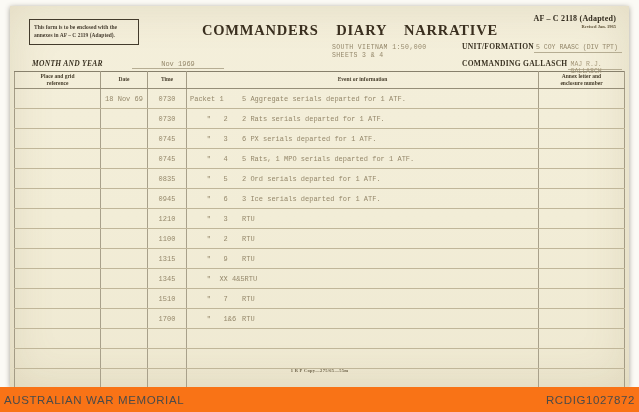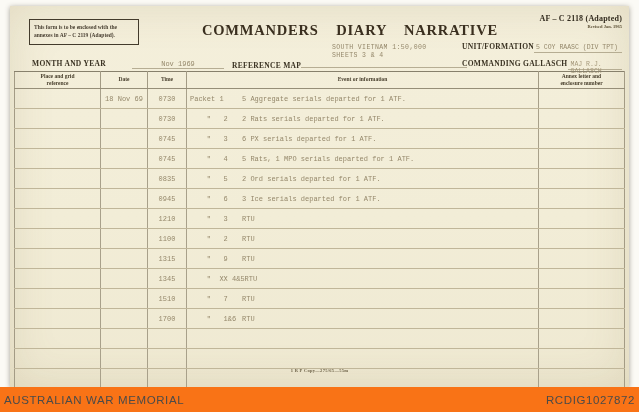--- a/index.html
+++ b/index.html
@@ -26,40 +26,40 @@
   .title {
     position: absolute; left: 165px; top: 16px; width: 350px;
     text-align: center; font-weight: bold; font-size: 14.5px;
     letter-spacing: .8px; word-spacing: 13px; color: #3a2f1f;
   }
   .ref-value {
     position: absolute; left: 322px; top: 38px;
     font-size: 6.5px; line-height: 8px; letter-spacing: .4px;
     white-space: pre-line;
   }
-  .form-code { position: absolute; right: 7px; top: 8px; text-align: right; color: #322b1e; }
+  .form-code { position: absolute; right: 13px; top: 8px; text-align: right; color: #322b1e; }
   .fc-main { font-size: 8px; font-weight: bold; letter-spacing: .2px; }
   .fc-rev  { font-size: 4.5px; font-weight: bold; color: #5a4e33; margin-top: 1px; }
 
   .hline { position: absolute; display: flex; align-items: baseline; }
   .lbl {
     font-weight: bold; font-size: 7.5px; color: #3a3222;
     letter-spacing: .3px; white-space: nowrap;
   }
   .typed {
     font-family: "Liberation Mono", "DejaVu Sans Mono", monospace;
     color: #95886b;
   }
   .val { font-size: 6.5px; border-bottom: 1px solid #b6ad93; height: 9px; }
   .unit-line { left: 452px; top: 36px; width: 160px; }
   .unit-line .val { flex: 1; padding-left: 2px; }
   .co-line { left: 452px; top: 53px; width: 160px; }
   .co-line .val { flex: 1; padding-left: 3px; color: #a79a7c; }
   .month-line { left: 22px; top: 53px; width: 200px; }
-  .month-line .lbl { width: 100px; }
+  .month-line .lbl { width: 100px; font-style: italic; }
   .month-line .val { width: 92px; text-align: center; font-size: 7px; }
   .refmap-line { left: 222px; top: 53px; width: 235px; }
   .refmap-line .rule { flex: 1; height: 9px; border-bottom: 1px solid #b6ad93; }
 
   
   table.diary {
     position: absolute; left: 4px; top: 65px; width: 610px;
     border-collapse: collapse; table-layout: fixed;
     border-top: 1px solid #87806c;
     border-left: 1px solid #a39b85; border-right: 1px solid #a39b85;
@@ -123,24 +123,20 @@
     <div class="hline co-line">
       <span class="lbl">COMMANDING GALLASCH</span>
       <span class="val typed">MAJ R.J. GALLASCH</span>
     </div>
 
     <div class="hline month-line">
       <span class="lbl">MONTH AND YEAR</span>
       <span class="val typed">Nov 1969</span>
     </div>
 
-    <div class="hline refmap-line">
-      <span class="lbl">REFERENCE MAP</span>
-      <span class="rule"></span>
-    </div>
 
     <table class="diary">
       <colgroup>
         <col style="width:86px">
           <col style="width:47px">
           <col style="width:39px">
           <col style="width:352px">
           <col style="width:86px">
       </colgroup>
       <thead>

